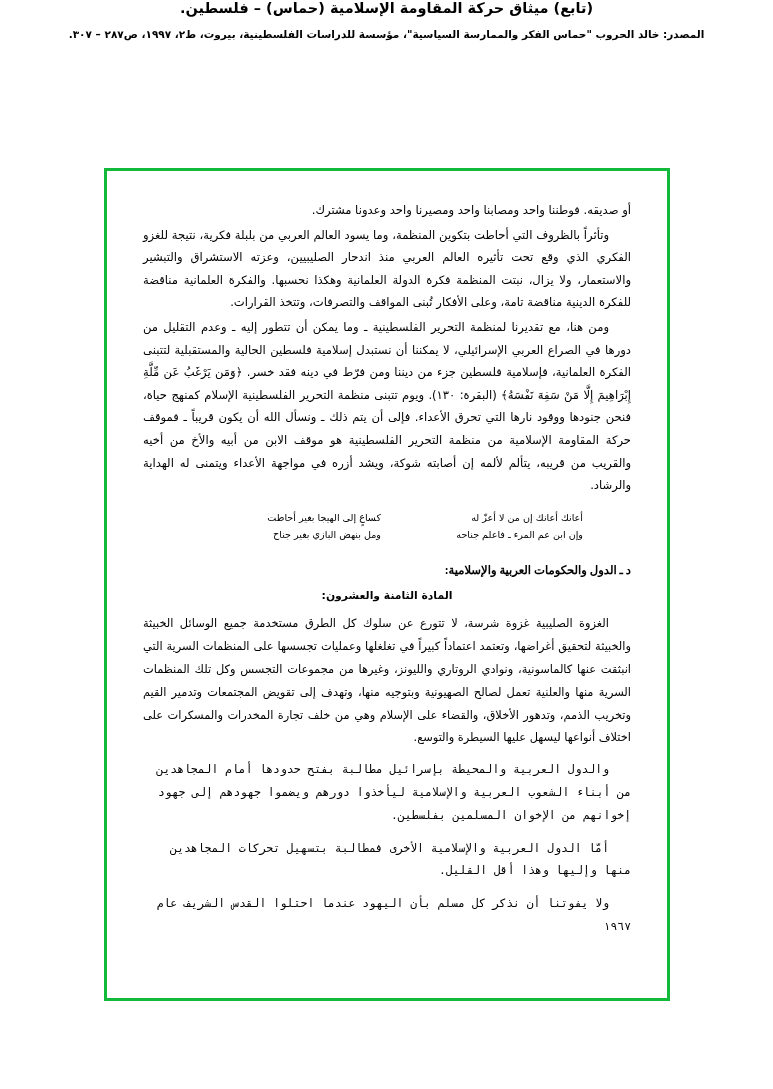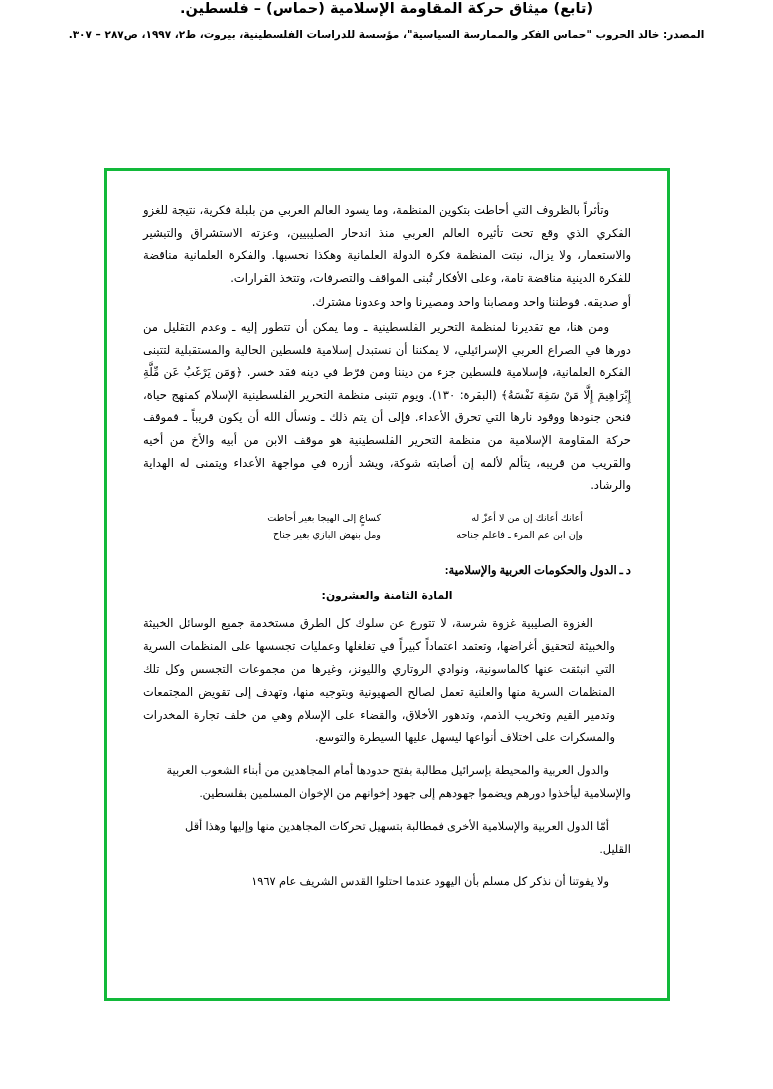--- a/index.html
+++ b/index.html
@@ -95,47 +95,47 @@
     font-weight: bold;
     margin: 12px 0 10px 0;
     text-align: center;
   }
   p.just-block {
     font-family: "DejaVu Sans", sans-serif;
     font-size: 11.4px;
     line-height: 2.0;
     text-align: justify;
     text-align-last: right;
-    margin: 0 16px 10px 0;
+    margin: 0 0 10px 0;
     text-indent: 22px;
   }
   p.small-block {
-    font-family: Liberation Sans, sans-serif;
+    font-family: Liberation Mono, monospace;
     font-size: 11.4px;
     line-height: 2.0;
     text-align: right;
     margin: 0 0 10px 8px;
     text-indent: 22px;
   }
 </style>
 </head>
 <body>
 
 <div class="page">
 
   <div class="header">
     <div class="doc-title">(تابع) ميثاق حركة المقاومة الإسلامية (حماس) – فلسطين.</div>
     <div class="doc-source">المصدر: خالد الحروب "حماس الفكر والممارسة السياسية"، مؤسسة للدراسات الفلسطينية، بيروت، ط٢، ١٩٩٧، ص٢٨٧ – ٣٠٧.</div>
   </div>
 
   <div class="frame">
     <div class="frame-inner">
 
+      <p class="body-par noindent">أو صديقه. فوطننا واحد ومصابنا واحد ومصيرنا واحد وعدونا مشترك.</p>
       <p class="body-par">وتأثراً بالظروف التي أحاطت بتكوين المنظمة، وما يسود العالم العربي من بلبلة فكرية، نتيجة للغزو الفكري الذي وقع تحت تأثيره العالم العربي منذ اندحار الصليبيين، وعزته الاستشراق والتبشير والاستعمار، ولا يزال، نبتت المنظمة فكرة الدولة العلمانية وهكذا نحسبها. والفكرة العلمانية مناقضة للفكرة الدينية مناقضة تامة، وعلى الأفكار تُبنى المواقف والتصرفات، وتتخذ القرارات.</p>
-      <p class="body-par noindent">أو صديقه. فوطننا واحد ومصابنا واحد ومصيرنا واحد وعدونا مشترك.</p>
       <p class="body-par">ومن هنا، مع تقديرنا لمنظمة التحرير الفلسطينية ـ وما يمكن أن تتطور إليه ـ وعدم التقليل من دورها في الصراع العربي الإسرائيلي، لا يمكننا أن نستبدل إسلامية فلسطين الحالية والمستقبلية لتتبنى الفكرة العلمانية، فإسلامية فلسطين جزء من ديننا ومن فرّط في دينه فقد خسر. ﴿وَمَن يَرْغَبُ عَن مِّلَّةِ إِبْرَاهِيمَ إِلَّا مَنْ سَفِهَ نَفْسَهُ﴾ (البقرة: ١٣٠). ويوم تتبنى منظمة التحرير الفلسطينية الإسلام كمنهج حياة، فنحن جنودها ووقود نارها التي تحرق الأعداء. فإلى أن يتم ذلك ـ ونسأل الله أن يكون قريباً ـ فموقف حركة المقاومة الإسلامية من منظمة التحرير الفلسطينية هو موقف الابن من أبيه والأخ من أخيه والقريب من قريبه، يتألم لألمه إن أصابته شوكة، ويشد أزره في مواجهة الأعداء ويتمنى له الهداية والرشاد.</p>
 
       <div class="poem">
         <div class="poem-row">
           <span class="poem-cell first">أعانك أعانك إن من لا أعزّ له</span>
           <span class="poem-cell">كساعٍ إلى الهيجا بغير أحاطت</span>
         </div>
         <div class="poem-row">
           <span class="poem-cell first">وإن ابن عم المرء ـ فاعلم جناحه</span>
           <span class="poem-cell">ومل بنهض البازي بغير جناح</span>

